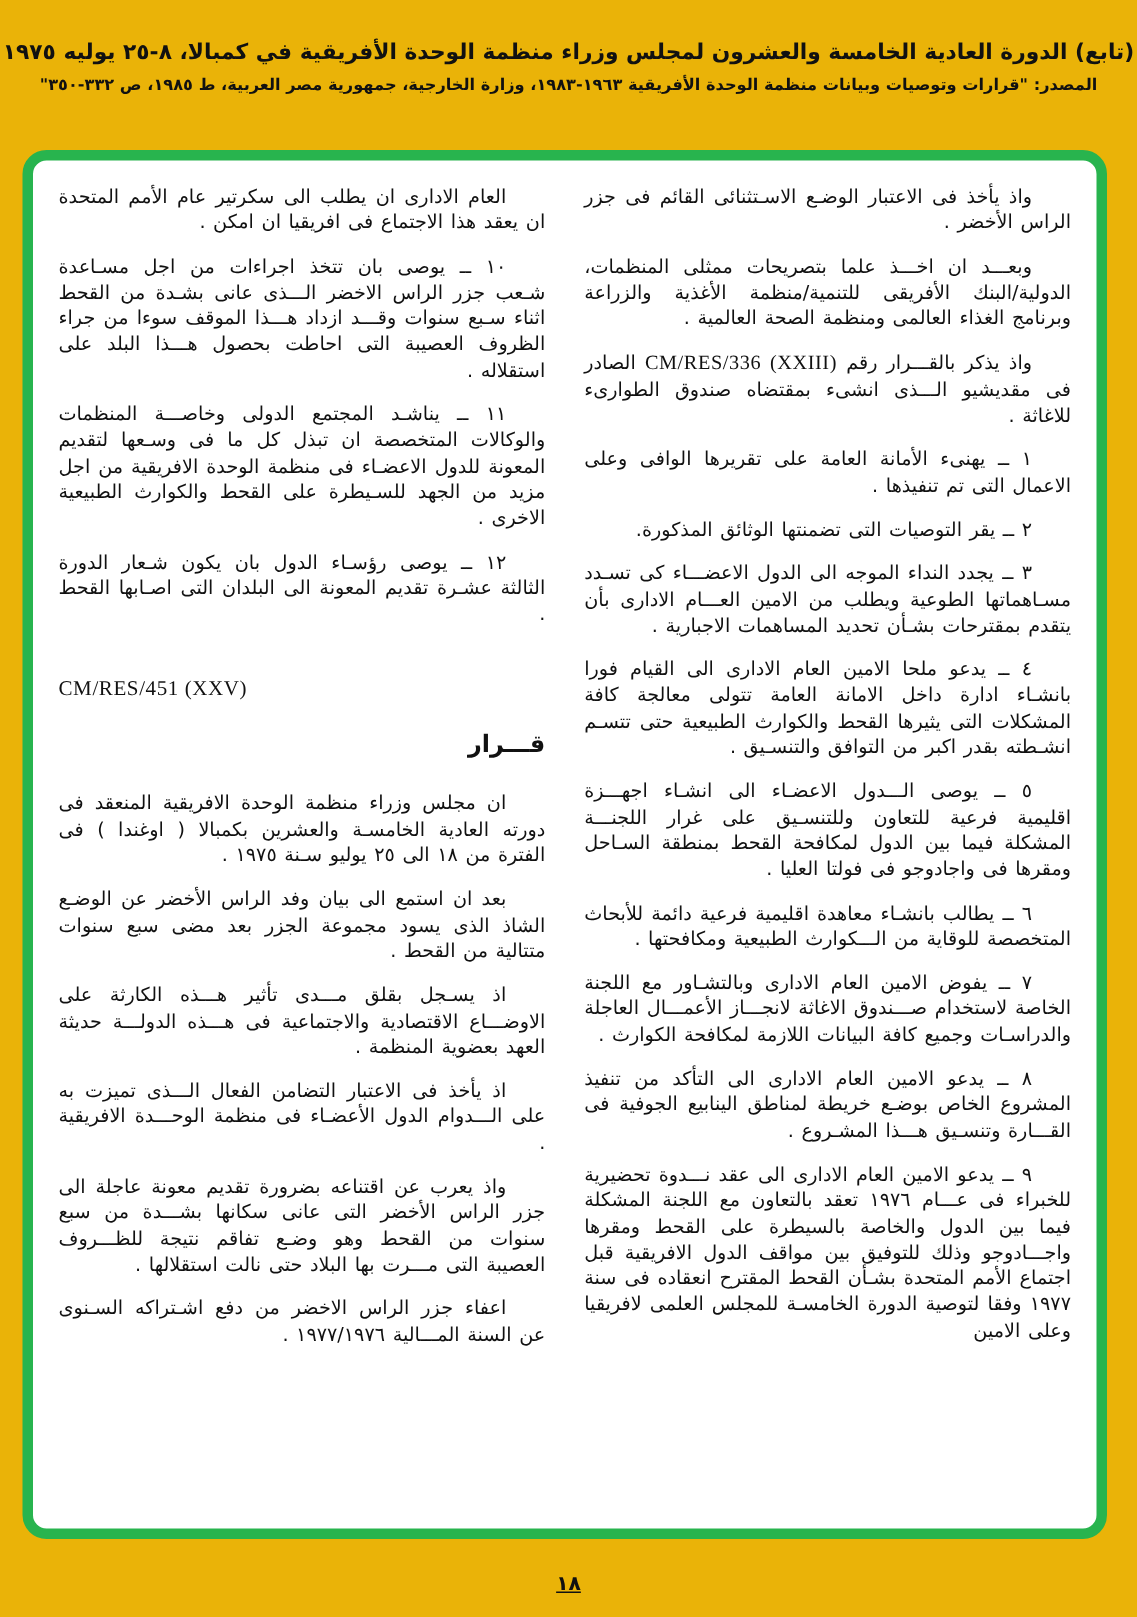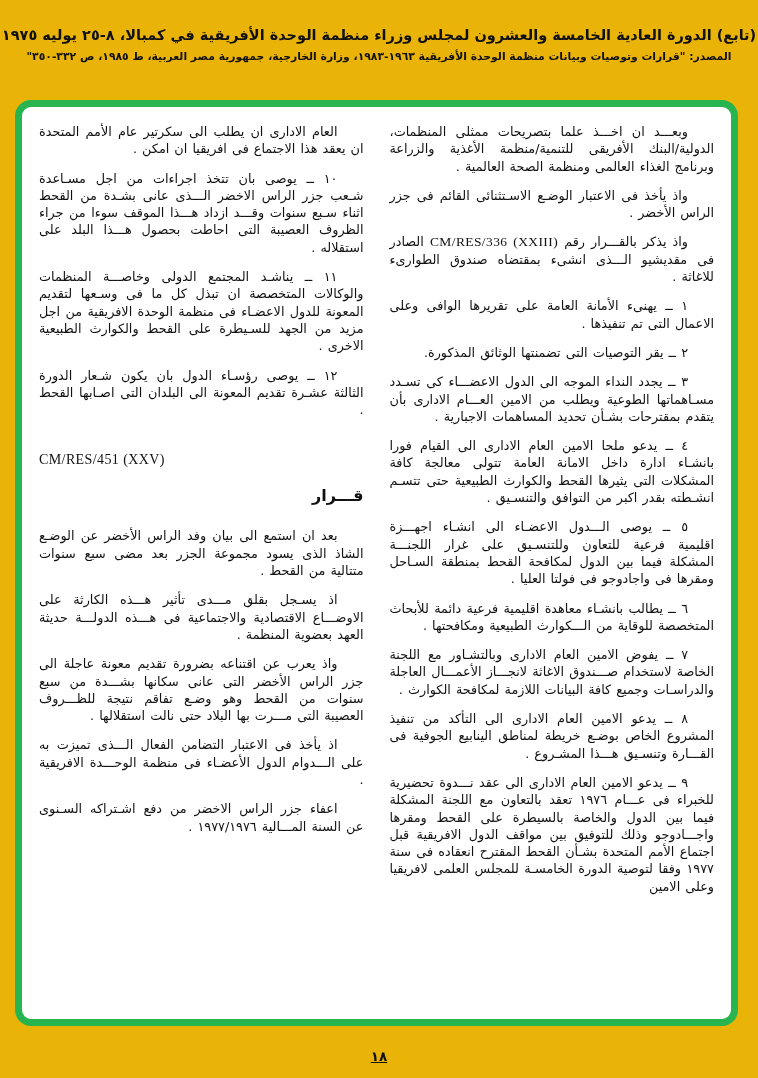--- a/index.html
+++ b/index.html
@@ -104,45 +104,46 @@
 
   <div class="header">
     <div class="header-session">(تابع) الدورة العادية الخامسة والعشرون لمجلس وزراء منظمة الوحدة الأفريقية في كمبالا، ٨-٢٥ يوليه ١٩٧٥</div>
     <div class="header-source">المصدر: "قرارات وتوصيات وبيانات منظمة الوحدة الأفريقية ١٩٦٣-١٩٨٣، وزارة الخارجية، جمهورية مصر العربية، ط ١٩٨٥، ص ٣٣٢-٣٥٠"</div>
   </div>
 
   <div class="frame" style="border-color: rgb(40, 180, 78);">
     <div class="columns">
 
       <div class="col">
+        <p class="para">واذ يأخذ فى الاعتبار الوضـع الاسـتثنائى القائم فى جزر الراس الأخضر .</p>
         <p class="para">وبعـــد ان اخـــذ علما بتصريحات ممثلى المنظمات، الدولية/البنك الأفريقى للتنمية/منظمة الأغذية والزراعة وبرنامج الغذاء العالمى ومنظمة الصحة العالمية .</p>
-        <p class="para">واذ يأخذ فى الاعتبار الوضـع الاسـتثنائى القائم فى جزر الراس الأخضر .</p>
         <p class="para"><span>واذ يذكر بالقـــرار رقم </span><span class="latin-ref" dir="ltr">CM/RES/336 (XXIII)</span><span> الصادر فى مقديشيو الـــذى انشىء بمقتضاه صندوق الطوارىء للاغاثة .</span></p>
         <p class="para">١ ــ يهنىء الأمانة العامة على تقريرها الوافى وعلى الاعمال التى تم تنفيذها .</p>
         <p class="para">٢ ــ يقر التوصيات التى تضمنتها الوثائق المذكورة.</p>
         <p class="para">٣ ــ يجدد النداء الموجه الى الدول الاعضـــاء كى تسـدد مسـاهماتها الطوعية ويطلب من الامين العـــام الادارى بأن يتقدم بمقترحات بشـأن تحديد المساهمات الاجبارية .</p>
         <p class="para">٤ ــ يدعو ملحا الامين العام الادارى الى القيام فورا بانشـاء ادارة داخل الامانة العامة تتولى معالجة كافة المشكلات التى يثيرها القحط والكوارث الطبيعية حتى تتسـم انشـطته بقدر اكبر من التوافق والتنسـيق .</p>
         <p class="para">٥ ــ يوصى الـــدول الاعضـاء الى انشـاء اجهـــزة اقليمية فرعية للتعاون وللتنسـيق على غرار اللجنـــة المشكلة فيما بين الدول لمكافحة القحط بمنطقة السـاحل ومقرها فى واجادوجو فى فولتا العليا .</p>
         <p class="para">٦ ــ يطالب بانشـاء معاهدة اقليمية فرعية دائمة للأبحاث المتخصصة للوقاية من الـــكوارث الطبيعية ومكافحتها .</p>
         <p class="para">٧ ــ يفوض الامين العام الادارى وبالتشـاور مع اللجنة الخاصة لاستخدام صـــندوق الاغاثة لانجـــاز الأعمـــال العاجلة والدراسـات وجميع كافة البيانات اللازمة لمكافحة الكوارث .</p>
         <p class="para">٨ ــ يدعو الامين العام الادارى الى التأكد من تنفيذ المشروع الخاص بوضـع خريطة لمناطق الينابيع الجوفية فى القـــارة وتنسـيق هـــذا المشـروع .</p>
         <p class="para">٩ ــ يدعو الامين العام الادارى الى عقد نـــدوة تحضيرية للخبراء فى عـــام ١٩٧٦ تعقد بالتعاون مع اللجنة المشكلة فيما بين الدول والخاصة بالسيطرة على القحط ومقرها واجـــادوجو وذلك للتوفيق بين مواقف الدول الافريقية قبل اجتماع الأمم المتحدة بشـأن القحط المقترح انعقاده فى سنة ١٩٧٧ وفقا لتوصية الدورة الخامسـة للمجلس العلمى لافريقيا وعلى الامين</p>
       </div>
 
       <div class="col">
         <p class="para">العام الادارى ان يطلب الى سكرتير عام الأمم المتحدة ان يعقد هذا الاجتماع فى افريقيا ان امكن .</p>
         <p class="para">١٠ ــ يوصى بان تتخذ اجراءات من اجل مسـاعدة شـعب جزر الراس الاخضر الـــذى عانى بشـدة من القحط اثناء سـبع سنوات وقـــد ازداد هـــذا الموقف سوءا من جراء الظروف العصيبة التى احاطت بحصول هـــذا البلد على استقلاله .</p>
         <p class="para">١١ ــ يناشـد المجتمع الدولى وخاصـــة المنظمات والوكالات المتخصصة ان تبذل كل ما فى وسـعها لتقديم المعونة للدول الاعضـاء فى منظمة الوحدة الافريقية من اجل مزيد من الجهد للسـيطرة على القحط والكوارث الطبيعية الاخرى .</p>
         <p class="para">١٢ ــ يوصى رؤسـاء الدول بان يكون شـعار الدورة الثالثة عشـرة تقديم المعونة الى البلدان التى اصـابها القحط .</p>
         <div class="ref-line">CM/RES/451 (XXV)</div>
         <div class="res-heading">قـــرار</div>
+        <p class="para">ان مجلس وزراء منظمة الوحدة الافريقية المنعقد فى دورته العادية الخامسـة والعشرين بكمبالا ( اوغندا ) فى الفترة من ١٨ الى ٢٥ يوليو سـنة ١٩٧٥ .</p>
         <p class="para">بعد ان استمع الى بيان وفد الراس الأخضر عن الوضـع الشاذ الذى يسود مجموعة الجزر بعد مضى سبع سنوات متتالية من القحط .</p>
         <p class="para">اذ يسـجل بقلق مـــدى تأثير هـــذه الكارثة على الاوضـــاع الاقتصادية والاجتماعية فى هـــذه الدولـــة حديثة العهد بعضوية المنظمة .</p>
+        <p class="para">اذ يأخذ فى الاعتبار التضامن الفعال الـــذى تميزت به على الـــدوام الدول الأعضـاء فى منظمة الوحـــدة الافريقية .</p>
         <p class="para">واذ يعرب عن اقتناعه بضرورة تقديم معونة عاجلة الى جزر الراس الأخضر التى عانى سكانها بشـــدة من سبع سنوات من القحط وهو وضـع تفاقم نتيجة للظـــروف العصيبة التى مـــرت بها البلاد حتى نالت استقلالها .</p>
-        <p class="para">اذ يأخذ فى الاعتبار التضامن الفعال الـــذى تميزت به على الـــدوام الدول الأعضـاء فى منظمة الوحـــدة الافريقية .</p>
         <p class="para">اعفاء جزر الراس الاخضر من دفع اشـتراكه السـنوى عن السنة المـــالية ١٩٧٧/١٩٧٦ .</p>
       </div>
 
     </div>
   </div>
 
   <div class="page-number">١٨</div>
 
 </div>
 

